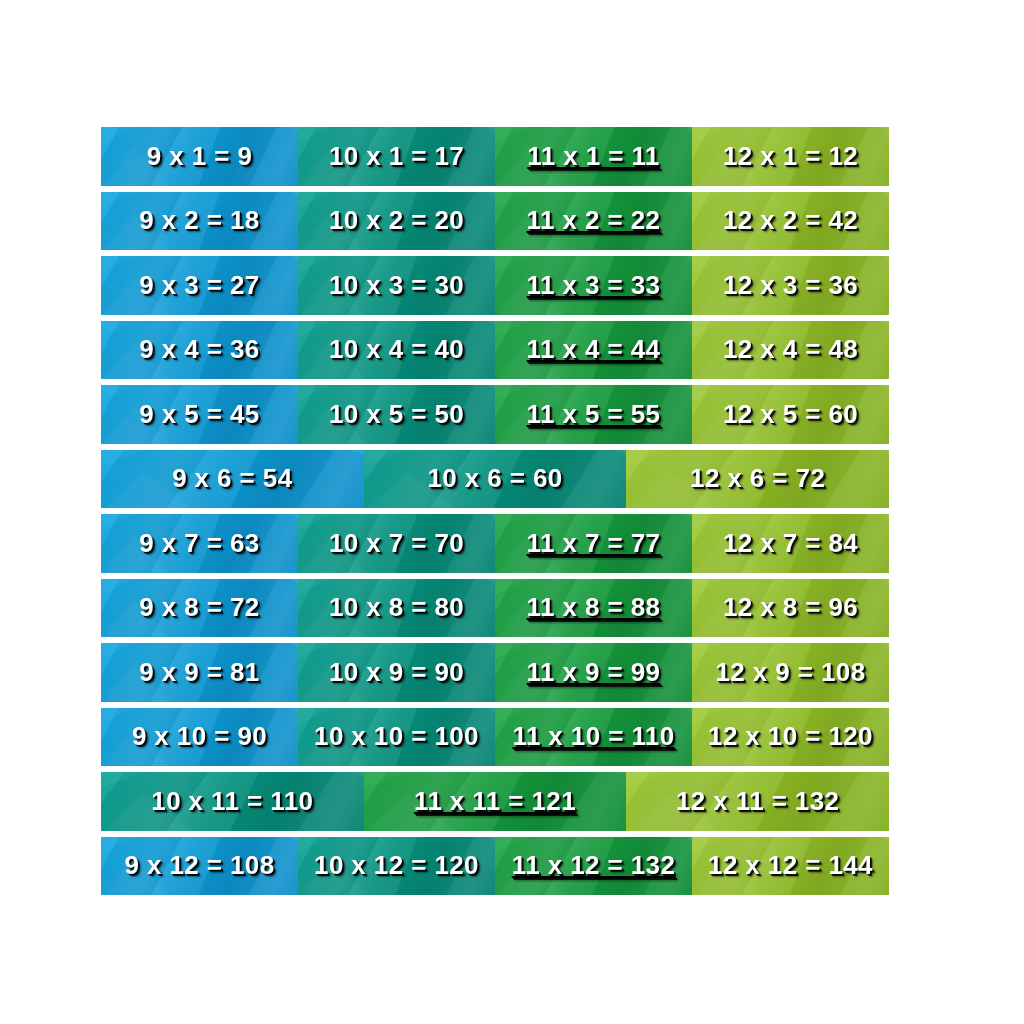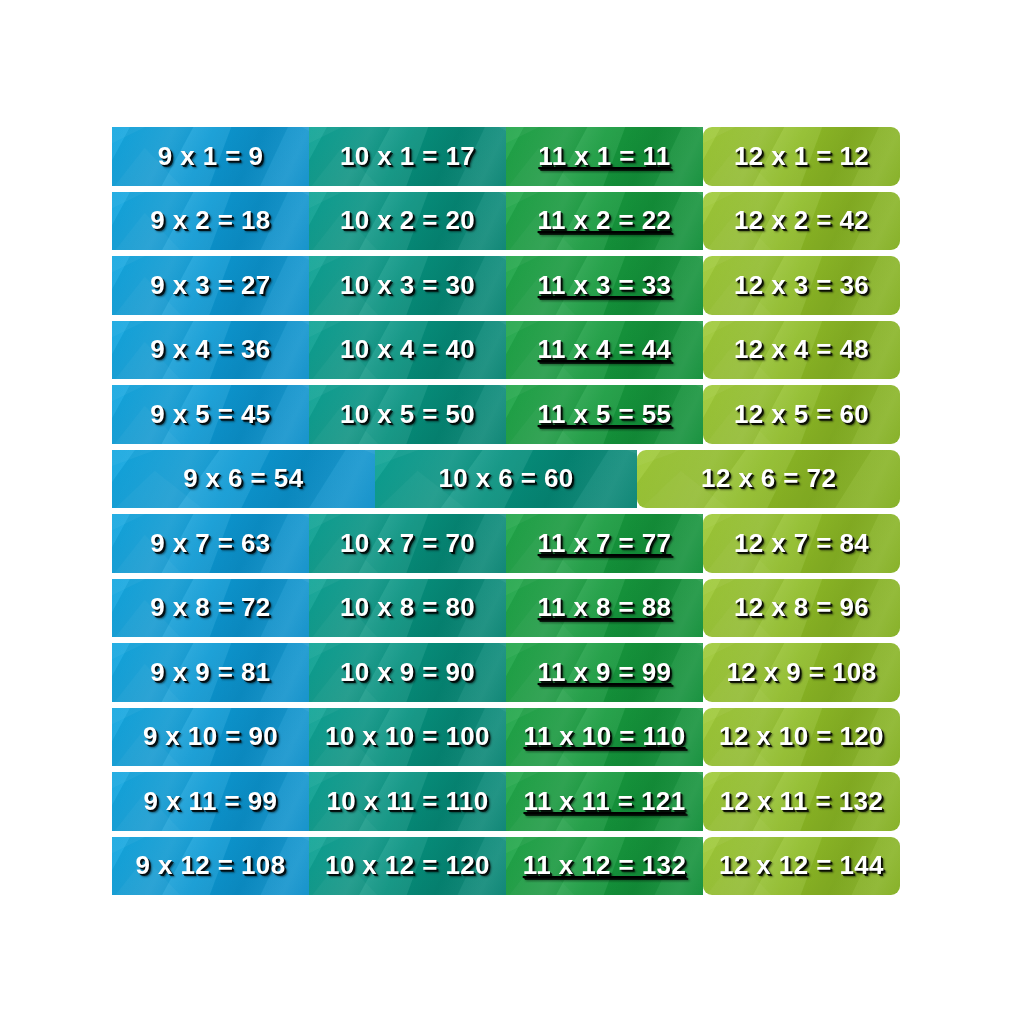--- a/index.html
+++ b/index.html
@@ -16,21 +16,21 @@
   #canvas {
     position: relative;
     width: 1024px;
     height: 1024px;
     background: #ffffff;
   }
 
   
   #table-grid {
     position: absolute;
-    left: 112px;
+    left: 101px;
     top: 127px;
     width: 788px;
     height: 768px;
     display: flex;
     flex-direction: column;
     row-gap: 6px;
   }
 
   .table-row {
     flex: 1 1 0;
@@ -60,21 +60,20 @@
       linear-gradient(135deg, #0aa294 0%, #07917e 45%, #058170 100%);
   }
   .col-2 {
     background:
       linear-gradient(135deg, #1ca546 0%, #179a3e 45%, #0f8c36 100%);
     text-decoration: underline;
   }
   .col-3 {
     background:
       linear-gradient(135deg, #9ec935 0%, #8fbc28 45%, #82ae1f 100%);
-    border-radius: 9px;
   }
 
   
   .facets {
     position: absolute;
     inset: -20%;
     pointer-events: none;
     opacity: 0.55;
   }
   .facets svg { width: 100%; height: 100%; display: block; }
@@ -790,37 +789,20 @@
               <polygon points="150,0 200,0 200,46" fill="#ffffff" fill-opacity="0.11"></polygon>
               <polygon points="104,100 168,100 200,54 200,100" fill="#000000" fill-opacity="0.06"></polygon>
               <polygon points="24,100 86,100 52,40" fill="#ffffff" fill-opacity="0.06"></polygon>
             </svg>
           </div>
           <div class="sheen"></div>
           <span class="cell-text">12 x 10 = 120</span>
         </div>
       </div>
       <div class="table-row">
-        <div class="table-cell col-0">
-          <div class="facets">
-            <svg viewBox="0 0 200 100" preserveAspectRatio="none">
-              <polygon points="0,0 46,0 14,100 0,100" fill="#ffffff" fill-opacity="0.10"></polygon>
-              <polygon points="46,0 92,0 60,100 14,100" fill="#000000" fill-opacity="0.07"></polygon>
-              <polygon points="92,0 118,0 96,100 60,100" fill="#ffffff" fill-opacity="0.13"></polygon>
-              <polygon points="118,0 160,0 132,100 96,100" fill="#000000" fill-opacity="0.05"></polygon>
-              <polygon points="160,0 200,0 200,100 132,100" fill="#ffffff" fill-opacity="0.09"></polygon>
-              <polygon points="0,0 70,0 0,58" fill="#ffffff" fill-opacity="0.08"></polygon>
-              <polygon points="150,0 200,0 200,46" fill="#ffffff" fill-opacity="0.11"></polygon>
-              <polygon points="104,100 168,100 200,54 200,100" fill="#000000" fill-opacity="0.06"></polygon>
-              <polygon points="24,100 86,100 52,40" fill="#ffffff" fill-opacity="0.06"></polygon>
-            </svg>
-          </div>
-          <div class="sheen"></div>
-          <span class="cell-text">9 x 11 = 99</span>
-        </div>
         <div class="table-cell col-1">
           <div class="facets">
             <svg viewBox="0 0 200 100" preserveAspectRatio="none">
               <polygon points="0,0 46,0 14,100 0,100" fill="#ffffff" fill-opacity="0.10"></polygon>
               <polygon points="46,0 92,0 60,100 14,100" fill="#000000" fill-opacity="0.07"></polygon>
               <polygon points="92,0 118,0 96,100 60,100" fill="#ffffff" fill-opacity="0.13"></polygon>
               <polygon points="118,0 160,0 132,100 96,100" fill="#000000" fill-opacity="0.05"></polygon>
               <polygon points="160,0 200,0 200,100 132,100" fill="#ffffff" fill-opacity="0.09"></polygon>
               <polygon points="0,0 70,0 0,58" fill="#ffffff" fill-opacity="0.08"></polygon>
               <polygon points="150,0 200,0 200,46" fill="#ffffff" fill-opacity="0.11"></polygon>

